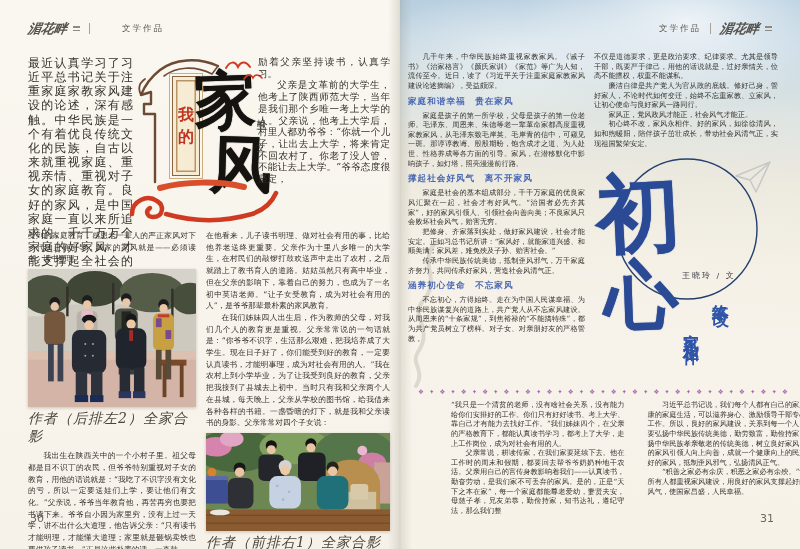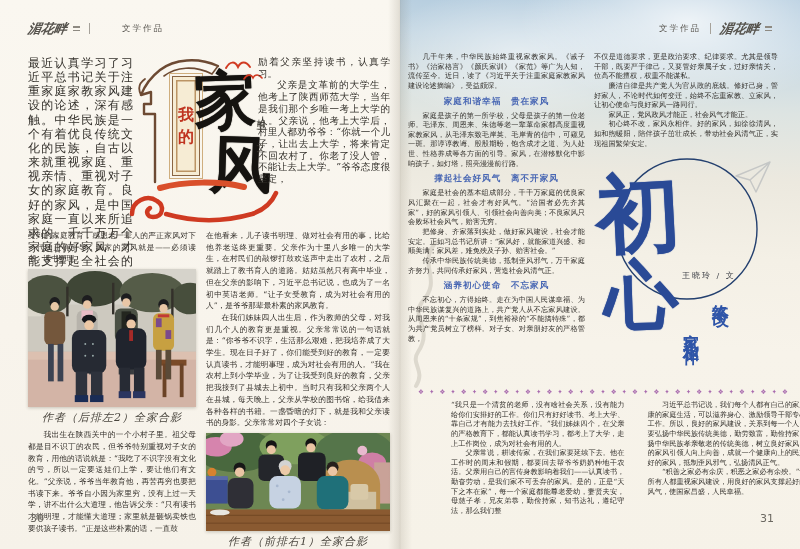--- a/index.html
+++ b/index.html
@@ -46,30 +46,30 @@
   .birds-svg { position:absolute; left:92px; top:4px; }
   .cloud-svg { position:absolute; left:-10px; bottom:2px; }
 
   .lp-main { position:absolute; top:230px; left:28px; width:362px; display:flex; gap:10px; }
   .lp-main .mcol-l { width:168px; }
   .lp-main .mcol-r { width:184px; }
   .smalltext { font-size:7.7px; line-height:1.52; text-align:justify; color:#332f2a; }
   .smalltext.ind { text-indent:2em; }
   .photo-frame { width:100%; background:#fff; box-shadow:0 1px 3px rgba(60,50,30,.25); margin-top:4px; }
   .photo-frame svg { display:block; }
-  .caption { font-size:11px; font-style:italic; color:#4a463f; text-align:center; letter-spacing:1px; margin:3px 0 4px; }
+  .caption { font-size:14px; font-style:italic; color:#4a463f; letter-spacing:1px; margin:3px 0 4px; }
 
   
   .rp-top { position:absolute; top:52px; left:8px; width:370px; }
   .rp-cols { display:flex; gap:9px; }
   .rp-c1 { width:177px; }
   .rp-c2 { width:184px; position:relative; }
   .rtext { font-size:7.2px; line-height:1.34; text-align:justify; color:#33302c; }
   .rtext.ind { text-indent:2em; }
-  .rp-heading { font-size:8.6px; font-weight:bold; color:#4a68b4; text-align:center; letter-spacing:1px; margin:5px 0 3px; font-family:"DejaVu Sans","Liberation Sans",sans-serif; }
+  .rp-heading { font-size:8.6px; font-weight:bold; color:#4a68b4; text-align:left; letter-spacing:1px; margin:5px 0 3px; font-family:"DejaVu Sans","Liberation Sans",sans-serif; }
 
   .chuxin-art { position:relative; width:184px; height:250px; margin-top:6px; }
   .circle-svg { position:absolute; left:18px; top:0; }
   .cx-char { position:absolute; font-weight:900; color:#2a4a96; line-height:1; text-shadow:0 0 1px #2a4a96; }
   .cx-1 { left:2px; top:18px; font-size:84px; transform:rotate(-3deg); }
   .cx-2 { left:10px; top:104px; font-size:74px; transform:rotate(-2deg); }
   .cx-author { position:absolute; left:88px; top:116px; font-size:8px; letter-spacing:2px; color:#3a3d44; white-space:nowrap; }
   .cx-v { position:absolute; writing-mode:vertical-rl; font-weight:900; color:#2f55a8; letter-spacing:4px; }
   .cx-v1 { left:116px; top:136px; font-size:17px; }
   .cx-v2 { left:86px; top:166px; font-size:16px; }
@@ -195,21 +195,21 @@
               <rect x="111" y="100" width="11" height="26" fill="#272b34"></rect>
             <rect x="95" y="124" width="13" height="7" fill="#2a3560"></rect>
               <rect x="110" y="124" width="13" height="7" fill="#2a3560"></rect>
           </svg>
         </div>
         <div class="caption">作者（后排左2）全家合影</div>
         <div class="smalltext ind">我出生在陕西关中的一个小村子里。祖父母都是目不识丁的农民，但爷爷特别重视对子女的教育，用他的话说就是：“我吃了不识字没有文化的亏，所以一定要送娃们上学，要让他们有文化。”父亲说，爷爷当年教育他，再苦再穷也要把书读下来。爷爷自小因为家里穷，没有上过一天学，讲不出什么大道理，他告诉父亲：“只有读书才能明理，才能懂大道理；家里就是砸锅卖铁也要供孩子读书。”正是这些朴素的话，一直鼓</div>
       </div>
 
       <div class="mcol-r">
-        <div class="smalltext">在他看来，儿子读书明理、做对社会有用的事，比给他养老送终更重要。父亲作为十里八乡唯一的大学生，在村民们的敲锣打鼓欢送声中走出了农村，之后就踏上了教书育人的道路。姑姑虽然只有高中毕业，但在父亲的影响下，习近平总书记说，也成为了一名初中英语老师。“让子女受教育，成为对社会有用的人”，是爷爷那辈最朴素的家风教育。</div>
+        <div class="smalltext">在他看来，儿子读书明理、做对社会有用的事，比给他养老送终更重要。父亲作为十里八乡唯一的大学生，在村民们的敲锣打鼓欢送声中走出了农村，之后就踏上了教书育人的道路。姑姑虽然只有高中毕业，但在父亲的影响下，靠着自己的努力，也成为了一名初中英语老师。“让子女受教育，成为对社会有用的人”，是爷爷那辈最朴素的家风教育。</div>
         <div class="smalltext ind">在我们姊妹四人出生后，作为教师的父母，对我们几个人的教育更是重视。父亲常常说的一句话就是：“你爷爷不识字，生活那么艰难，把我培养成了大学生。现在日子好了，你们能受到好的教育，一定要认真读书，才能明事理，成为对社会有用的人。”我在农村上到小学毕业，为了让我受到良好的教育，父亲把我接到了县城去上初中。当时只有我和父亲两个人在县城，每天晚上，父亲从学校的图书馆，给我借来各种各样的书籍。一盏昏暗的灯下，就是我和父亲读书的身影。父亲常常对四个子女说：</div>
         <div class="photo-frame">
           <svg width="100%" height="98" viewBox="0 0 186 100" preserveAspectRatio="none">
             <rect width="186" height="100" fill="#6d8753"></rect>
             <ellipse cx="30" cy="18" rx="40" ry="22" fill="#49683e"></ellipse>
             <ellipse cx="90" cy="14" rx="36" ry="18" fill="#7fa05e"></ellipse>
             <ellipse cx="150" cy="20" rx="40" ry="24" fill="#55754a"></ellipse>
             <ellipse cx="10" cy="14" rx="16" ry="10" fill="#d684ad"></ellipse>
             <ellipse cx="26" cy="6" rx="12" ry="8" fill="#e2a6c4"></ellipse>
             <ellipse cx="168" cy="30" rx="14" ry="10" fill="#cf7fa5"></ellipse>
@@ -282,21 +282,21 @@
           <div class="rp-heading">撑起社会好风气　离不开家风</div>
           <div class="rtext ind">家庭是社会的基本组成部分，千千万家庭的优良家风汇聚在一起，社会才有好风气。“治国者必先齐其家”，好的家风引领人、引领社会向善向美；不良家风只会败坏社会风气，贻害无穷。</div>
           <div class="rtext ind">把修身、齐家落到实处，做好家风建设，社会才能安定。正如习总书记所讲：“家风好，就能家道兴盛、和顺美满；家风差，难免殃及子孙、贻害社会。”</div>
           <div class="rtext ind">传承中华民族传统美德，抵制歪风邪气，万千家庭齐努力，共同传承好家风，营造社会风清气正。</div>
 
           <div class="rp-heading">涵养初心使命　不忘家风</div>
           <div class="rtext ind">不忘初心，方得始终。走在为中国人民谋幸福、为中华民族谋复兴的道路上，共产党人从不忘家风建设。从周恩来的“十条家规”，到焦裕禄的“不能搞特殊”，都为共产党员树立了榜样。对子女、对亲朋好友的严格管教，</div>
         </div>
 
         <div class="rp-c2">
-          <div class="rtext">不仅是道德要求，更是政治要求、纪律要求。尤其是领导干部，既要严于律己，又要管好亲属子女，过好亲情关，位高不能擅权，权重不能谋私。</div>
+          <div class="rtext">不仅是道德要求，更是政治要求、纪律要求。尤其是领导干部，既要严于律己，用他的话说就是，过好亲情关，位高不能擅权，权重不能谋私。</div>
           <div class="rtext ind">廉洁自律是共产党人为官从政的底线。修好己身，管好家人，不论时代如何变迁，始终不忘重家教、立家风，让初心使命与良好家风一路同行。</div>
           <div class="rtext ind">家风正，党风政风才能正，社会风气才能正。</div>
           <div class="rtext ind">初心终不改，家风永相伴。好的家风，如徐徐清风，如和煦暖阳，陪伴孩子茁壮成长，带动社会风清气正，实现祖国繁荣安定。</div>
 
           <div class="chuxin-art">
             <svg class="circle-svg" width="150" height="150" viewBox="0 0 150 150">
               <circle cx="75" cy="75" r="70" fill="none" stroke="#24406f" stroke-width="1.4"></circle>
             </svg>
             <span class="cx-char cx-1">初</span>
             <span class="cx-char cx-2">心</span>

